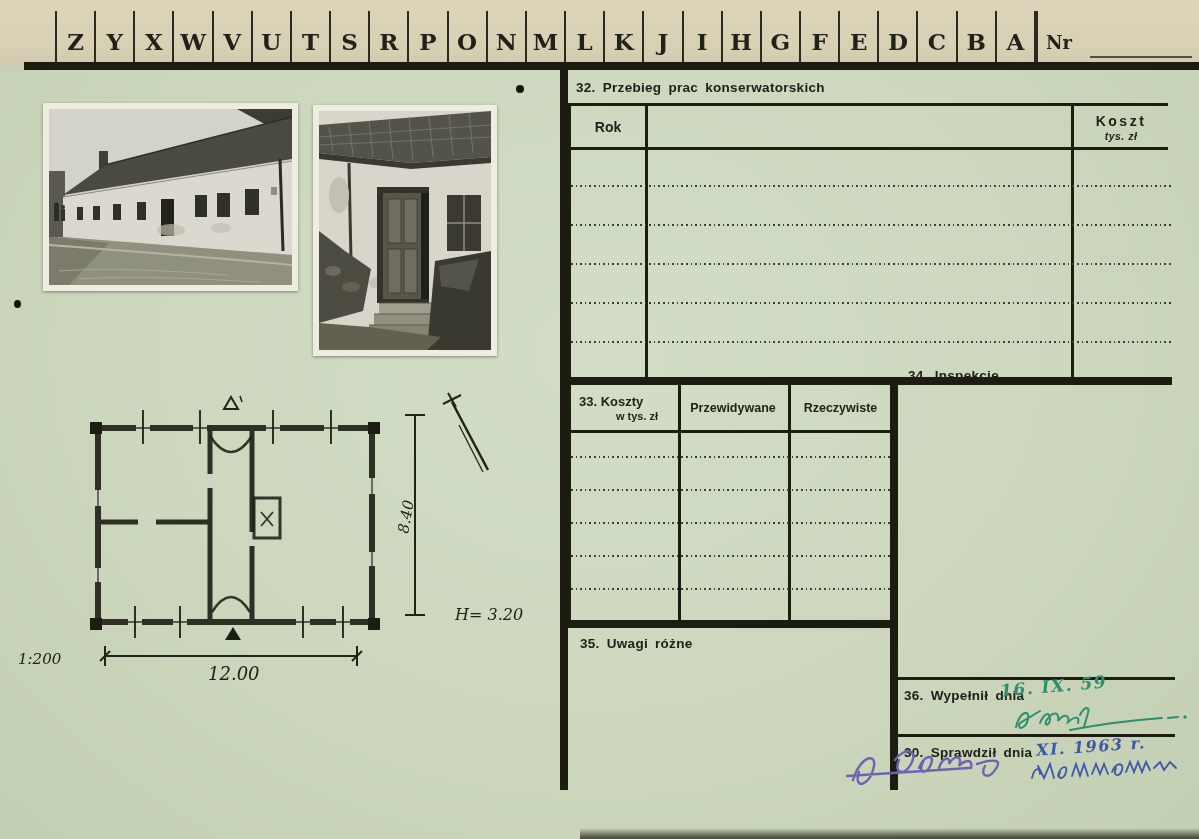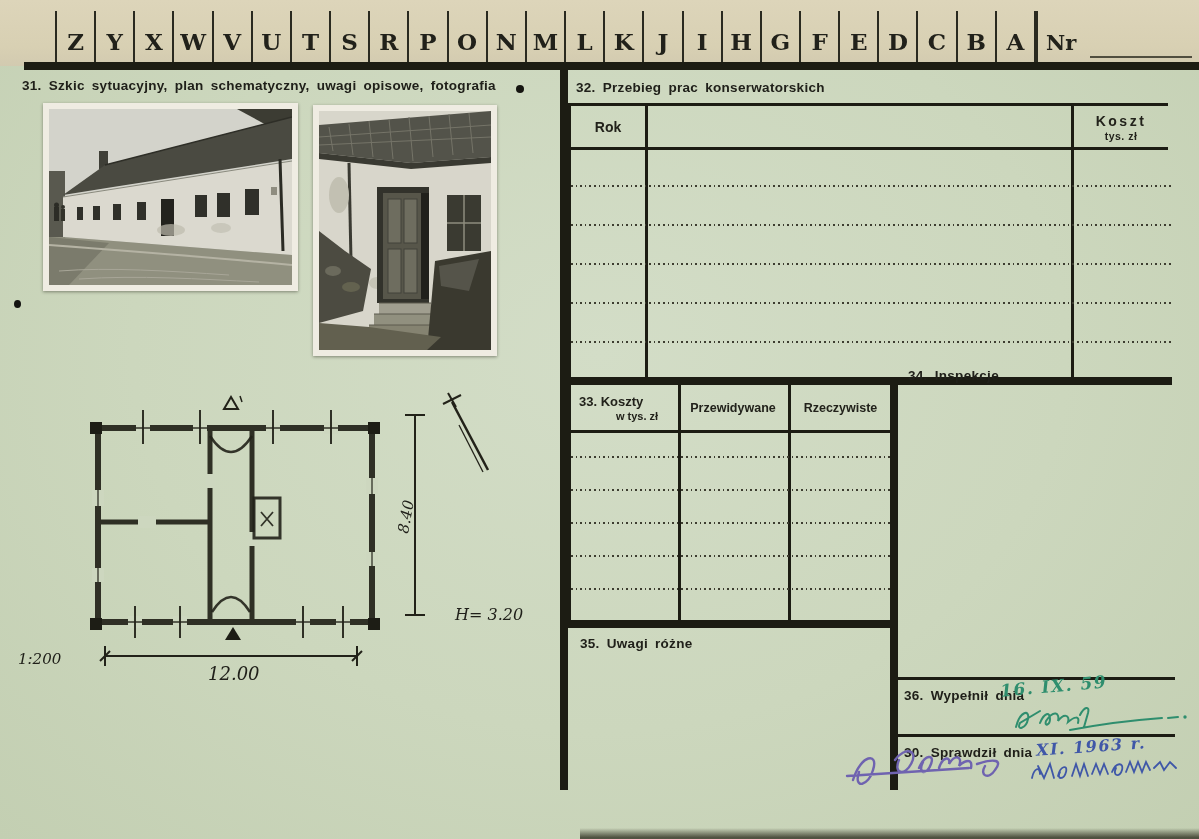--- a/index.html
+++ b/index.html
@@ -15,21 +15,21 @@
   }
   .abs{position:absolute;}
   .top-band{left:0;top:0;width:1199px;height:66px;
     background:linear-gradient(180deg,#ddd5ba 0%,var(--top_band) 70%,#d2cab0 100%);}
   .tab-line{left:24px;top:62px;width:1175px;height:8px;background:var(--line);}
   #tabs{left:55px;top:11px;width:981px;height:51px;display:flex;}
   .tab-cell{flex:1;border-left:2px solid #2a2a20;display:flex;align-items:center;justify-content:center;}
   .tab-cell:last-child{border-right:2px solid #2a2a20;}
   .tab-cell span{font-family:"DejaVu Serif",serif;font-weight:bold;font-size:23px;color:#21211a;padding-top:10px;}
   .nr-cell{left:1036px;top:11px;width:54px;height:51px;display:flex;align-items:center;}
-  .nr-cell span{font-family:"DejaVu Serif",serif;font-weight:bold;font-size:21px;padding:12px 0 0 8px;}
+  .nr-cell span{font-family:"DejaVu Serif",serif;font-weight:bold;font-size:18px;padding:12px 0 0 8px;}
   .nr-line{left:1090px;top:56px;width:102px;height:2px;background:rgba(35,35,25,.75);}
   .sec-label{font-size:13.5px;font-weight:bold;letter-spacing:.3px;word-spacing:3px;color:#20201a;white-space:nowrap;}
   .bullet{width:8px;height:8px;border-radius:50%;background:#151510;}
   .blot{width:7px;height:8px;border-radius:50%;background:#131310;}
   .photo{background:var(--photo_border);padding:6px;box-shadow:0 1px 3px rgba(30,30,20,.45);}
   .photo svg{display:block;}
   
   .t32{left:568px;top:103px;width:600px;height:274px;border-top:3px solid var(--line);border-left:3px solid var(--line);}
   .t33{left:568px;top:385px;width:325px;height:238px;border-left:3px solid var(--line);}
   .hline{position:absolute;background:var(--line);}
@@ -127,21 +127,20 @@
       <div class="tab-cell">
         <span>A</span>
       </div>
     </div>
   <div class="abs nr-cell" style="border-left:2px solid #2a2a20;">
     <span>Nr</span>
   </div>
   <div class="abs nr-line"></div>
   <div class="abs tab-line"></div>
 
-  <div class="abs sec-label" style="left:22px;top:78px;">31. Szkic sytuacyjny, plan schematyczny, uwagi opisowe, fotografia</div>
   <div class="abs bullet" style="left:516px;top:85px;"></div>
   <div class="abs blot" style="left:14px;top:300px;"></div>
 
   <div class="abs photo" style="left:43px;top:103px;width:255px;height:188px;">
     <svg width="243" height="176" viewBox="0 0 243 176">
       <rect width="243" height="176" fill="#c9c9c1"></rect>
       <rect width="243" height="92" fill="#d3d3cb"></rect>
       <polygon points="188,0 243,0 243,30" fill="#3c3c33"></polygon>
       <rect x="0" y="62" width="16" height="70" fill="#59594f"></rect>
       <rect x="50" y="42" width="9" height="18" fill="#3f3f37"></rect>
@@ -309,21 +308,21 @@
 
   <div class="abs vline" style="left:560px;top:66px;width:8px;height:724px;"></div>
 
   <div class="abs sec-label" style="left:576px;top:80px;">32. Przebieg prac konserwatorskich</div>
   <div class="abs t32">
     <div class="hline" style="left:0;top:41px;width:597px;height:3px;"></div>
     <div class="vline" style="left:74px;top:0;width:3px;height:271px;"></div>
     <div class="vline" style="left:500px;top:0;width:3px;height:271px;"></div>
     <div class="cell-label" style="left:0;top:13px;width:74px;font-size:14px;text-align:center;">Rok</div>
     <div class="cell-label" style="left:503px;top:7px;width:94px;font-size:14px;letter-spacing:2.5px;">Koszt</div>
-    <div class="cell-label" style="left:503px;top:24px;width:94px;font-size:10.5px;letter-spacing:.5px;">tys. zł</div>
+    <div class="cell-label" style="left:503px;top:24px;width:94px;font-size:10.5px;letter-spacing:.5px;font-style:italic;">tys. zł</div>
     <div class="dot-row" style="top:79px;width:601px;"></div>
     <div class="dot-row" style="top:118px;width:601px;"></div>
     <div class="dot-row" style="top:157px;width:601px;"></div>
     <div class="dot-row" style="top:196px;width:601px;"></div>
     <div class="dot-row" style="top:235px;width:601px;"></div>
   </div>
   <div class="abs band" style="left:560px;top:377px;width:612px;height:8px;"></div>
 
   <div class="abs t33">
     <div class="hline" style="left:0;top:45px;width:322px;height:3px;"></div>

